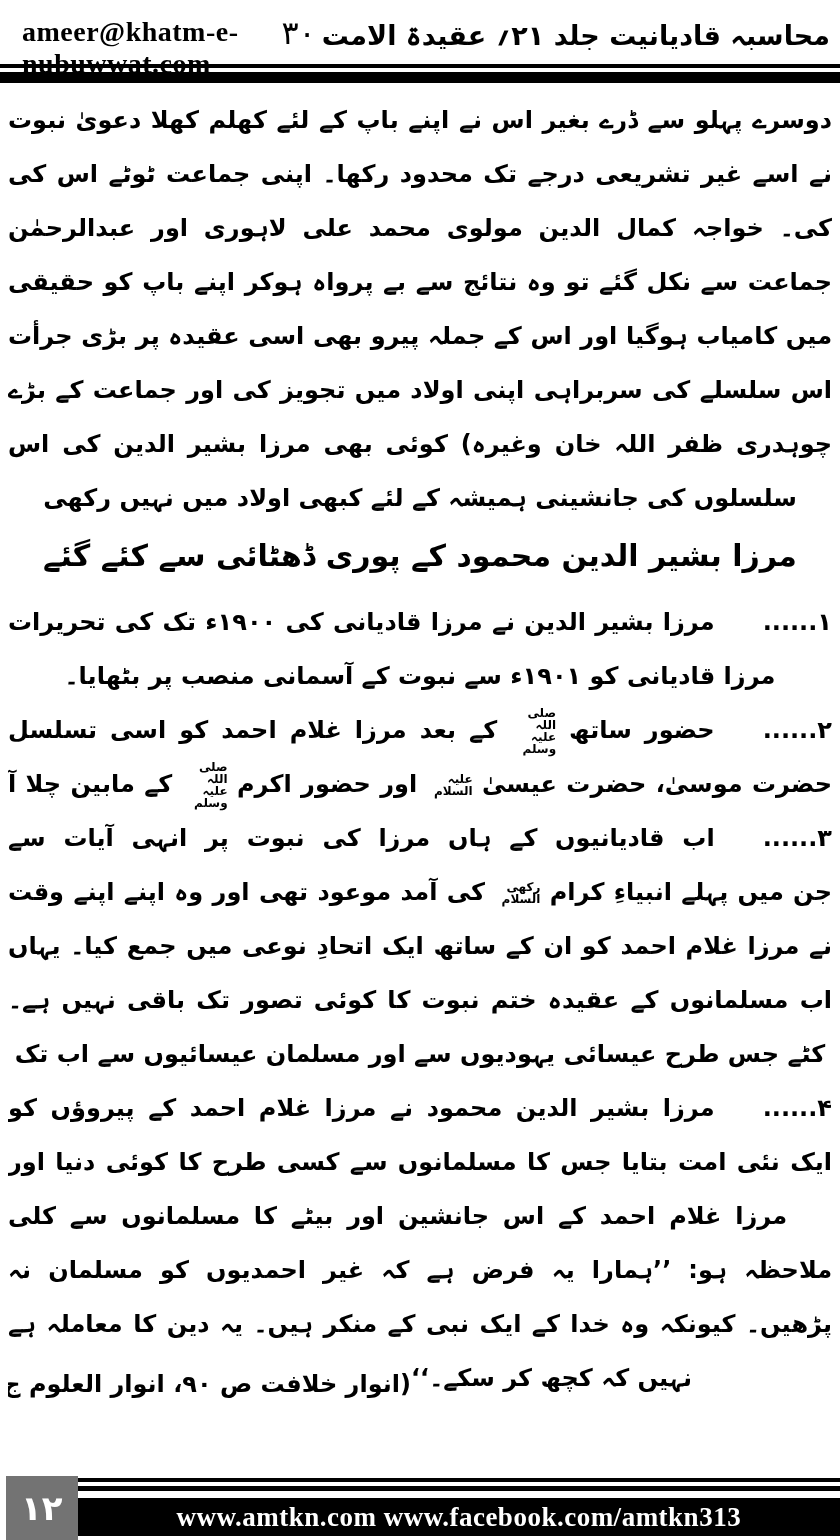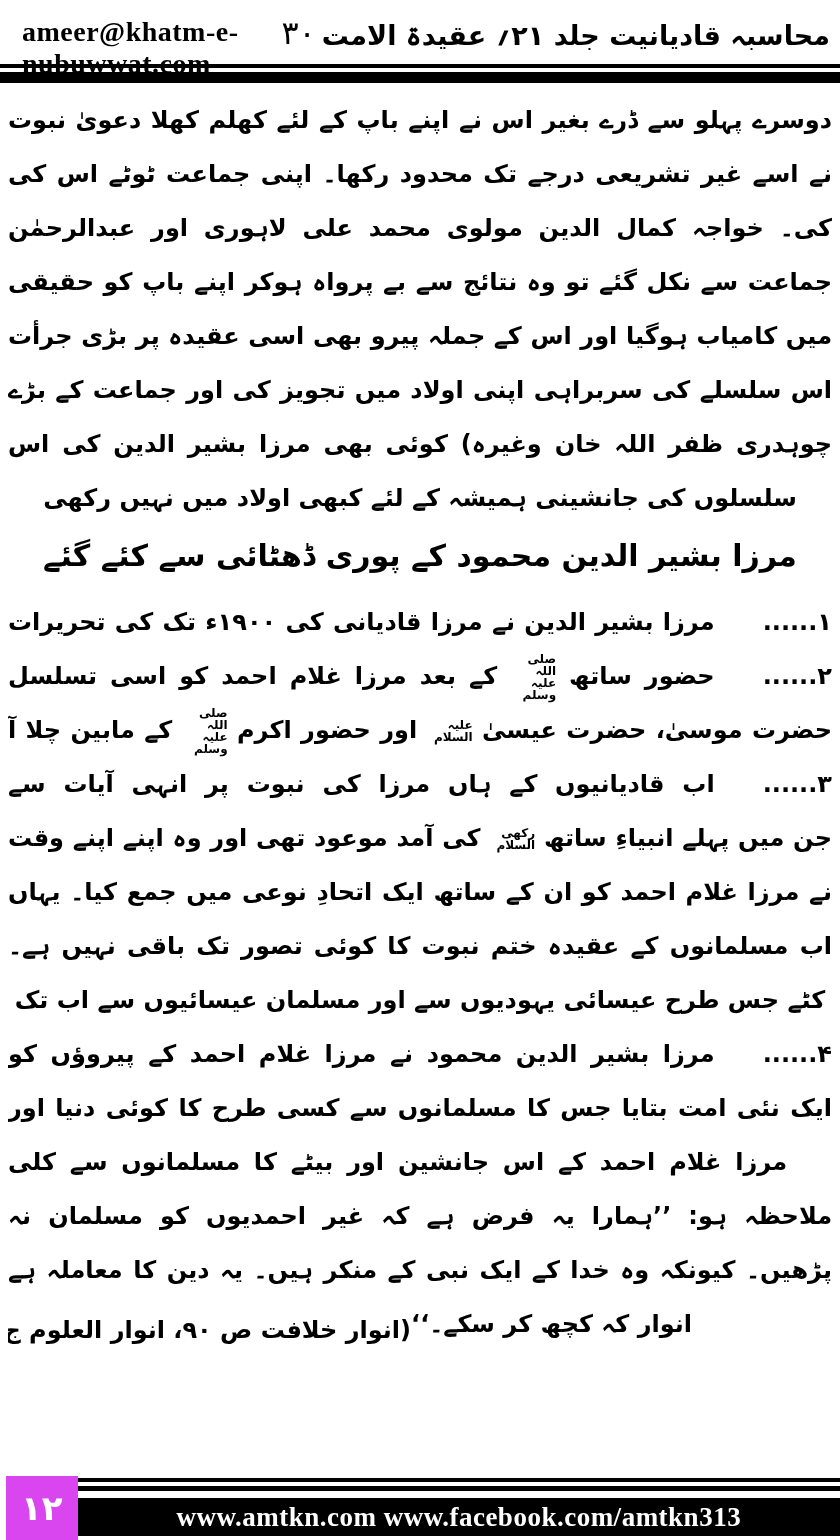--- a/index.html
+++ b/index.html
@@ -86,21 +86,21 @@
 
   
   .page-footer {
     position:absolute; left:0; bottom:0;
     width:840px; height:64px;
     display:flex; align-items:stretch;
   }
   .pagebox {
     margin-left:6px;
     width:76px; height:64px;
-    background:#d946ef; color:#fff;
+    background:#737373; color:#fff;
     direction:rtl;
     font-weight:bold; font-size:34px;
     display:flex; align-items:center; justify-content:center;
   }
   .footer-right { flex:1 1 auto; display:flex; flex-direction:column; }
   .fr-l1 { height:4px; background:#000; margin-top:2px; }
   .fr-g1 { height:4px; background:#fff; }
   .fr-l2 { height:5px; background:#000; }
   .fr-g2 { height:7px; background:#fff; }
   .fbar {
@@ -139,47 +139,48 @@
     <div class="tline cline">سلسلوں کی جانشینی ہمیشہ کے لئے کبھی اولاد میں نہیں رکھی جاتی۔</div>
 
     <div class="sec-heading">
       <span class="ht">مرزا بشیر الدین محمود کے پوری ڈھٹائی سے کئے گئے اقدامات</span>
     </div>
 
     <div class="tline item-first">
       <span class="marker">۱......</span>
       <span class="itext">مرزا بشیر الدین نے مرزا قادیانی کی ۱۹۰۰ء تک کی تحریرات کو منسوخ قرار دے کر</span>
     </div>
+    <div class="tline cline">مرزا قادیانی کو ۱۹۰۱ء سے نبوت کے آسمانی منصب پر بٹھایا۔</div>
 
     <div class="tline item-first">
       <span class="marker">۲......</span>
       <span class="itext"><span>حضور ساتھ</span> <span class="hon">صلی اللہ علیہ وسلم</span> <span>کے بعد مرزا غلام احمد کو اسی تسلسل میں پیش کیا جو تسلسل پہلے سے</span></span>
     </div>
     <div class="tline jline"><span>حضرت موسیٰ، حضرت عیسیٰ</span> <span class="hon">علیہ السلام</span> <span>اور حضور اکرم</span> <span class="hon">صلی اللہ علیہ وسلم</span> <span>کے مابین چلا آ رہا تھا۔ اس نے اب</span></div>
 
     <div class="tline item-first">
       <span class="marker">۳......</span>
       <span class="itext">اب قادیانیوں کے ہاں مرزا کی نبوت پر انہی آیات سے استدلال کیا جانے لگا</span>
     </div>
-    <div class="tline jline"><span>جن میں پہلے انبیاءِ ساتھ</span> <span class="hon">رکھی السلام</span> <span>کی آمد موعود تھی اور وہ اپنے اپنے وقت پر آ بھی چکے تھے۔ اس</span></div>
+    <div class="tline jline"><span>جن میں پہلے انبیاءِ کرام</span> <span class="hon">رکھی السلام</span> <span>کی آمد موعود تھی اور وہ اپنے اپنے وقت پر آ بھی چکے تھے۔ اس</span></div>
     <div class="tline jline">نے مرزا غلام احمد کو ان کے ساتھ ایک اتحادِ نوعی میں جمع کیا۔ یہاں تک کہ قادیانیوں کے ہاں</div>
     <div class="tline jline">اب مسلمانوں کے عقیدہ ختم نبوت کا کوئی تصور تک باقی نہیں ہے۔ وہ مسلمانوں سے اس طرح</div>
     <div class="tline cline">کٹے جس طرح عیسائی یہودیوں سے اور مسلمان عیسائیوں سے اب تک کٹے ہیں۔</div>
 
     <div class="tline item-first">
       <span class="marker">۴......</span>
       <span class="itext">مرزا بشیر الدین محمود نے مرزا غلام احمد کے پیروؤں کو مسلمانوں سے بالکل علیحدہ</span>
     </div>
     <div class="tline jline">ایک نئی امت بتایا جس کا مسلمانوں سے کسی طرح کا کوئی دنیا اور دینی اشتراک باقی نہ رہے۔</div>
 
     <div class="tline jline indent-r">مرزا غلام احمد کے اس جانشین اور بیٹے کا مسلمانوں سے کلی علیحدگی کا یہ اعلان</div>
     <div class="tline jline">ملاحظہ ہو: ’’ہمارا یہ فرض ہے کہ غیر احمدیوں کو مسلمان نہ سمجھیں اور ان کے پیچھے نماز نہ</div>
     <div class="tline jline">پڑھیں۔ کیونکہ وہ خدا کے ایک نبی کے منکر ہیں۔ یہ دین کا معاملہ ہے اس میں کسی کا اپنا اختیار</div>
     <div class="tline last-line">
-      <span class="phrase">انوار کہ کچھ کر سکے۔‘‘</span>
+      <span class="phrase">نہیں کہ کچھ کر سکے۔‘‘</span>
       <span class="spacer"></span>
       <span class="citation">(انوار خلافت ص ۹۰، انوار العلوم ج ۳ ص ۱۴۸)</span>
     </div>
 
   </main>
 
   <footer class="page-footer">
     <div class="pagebox">۱۲</div>
     <div class="footer-right">
       <div class="fr-l1"></div>

